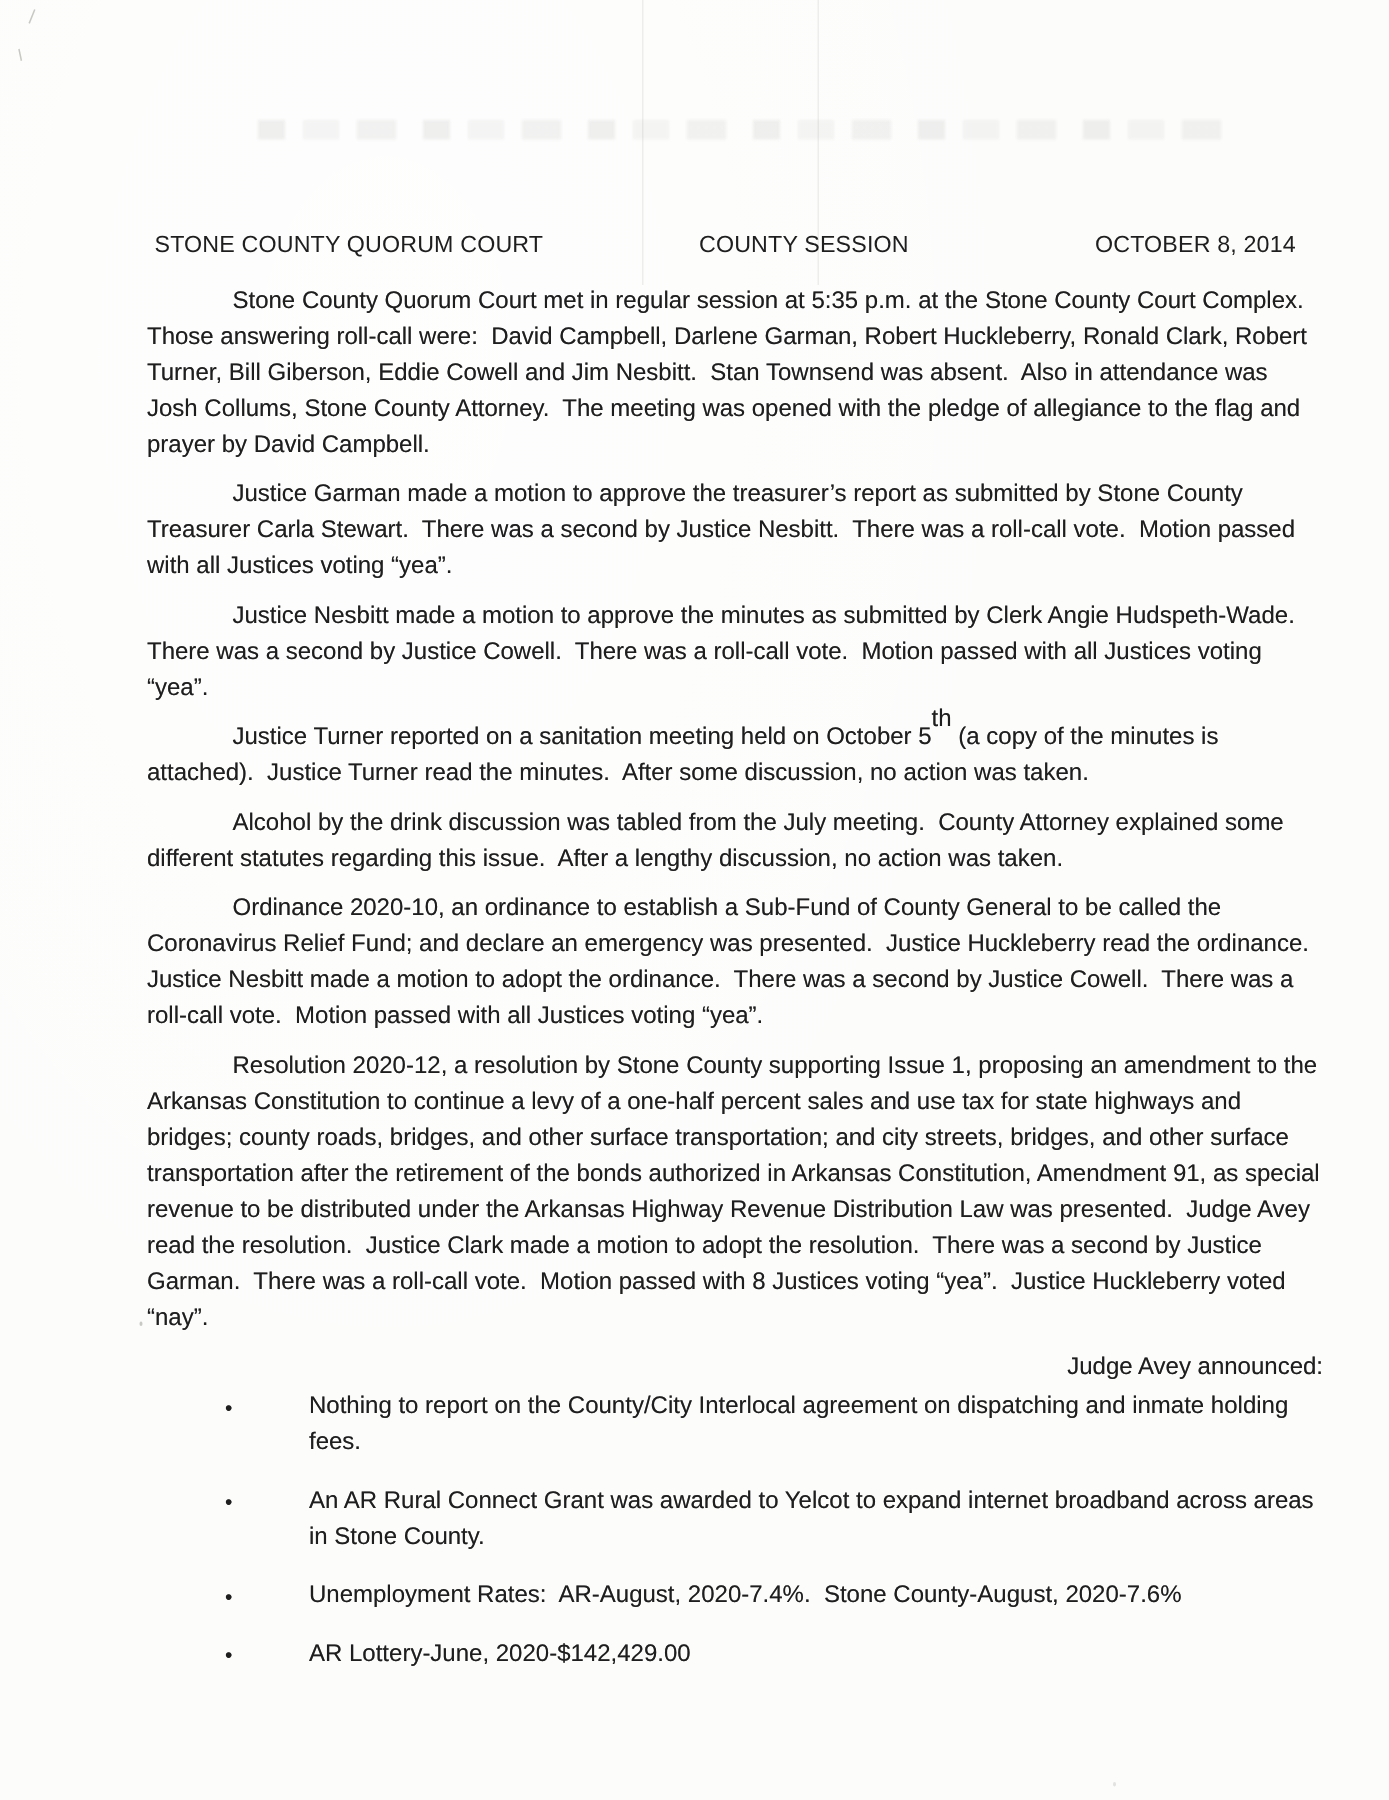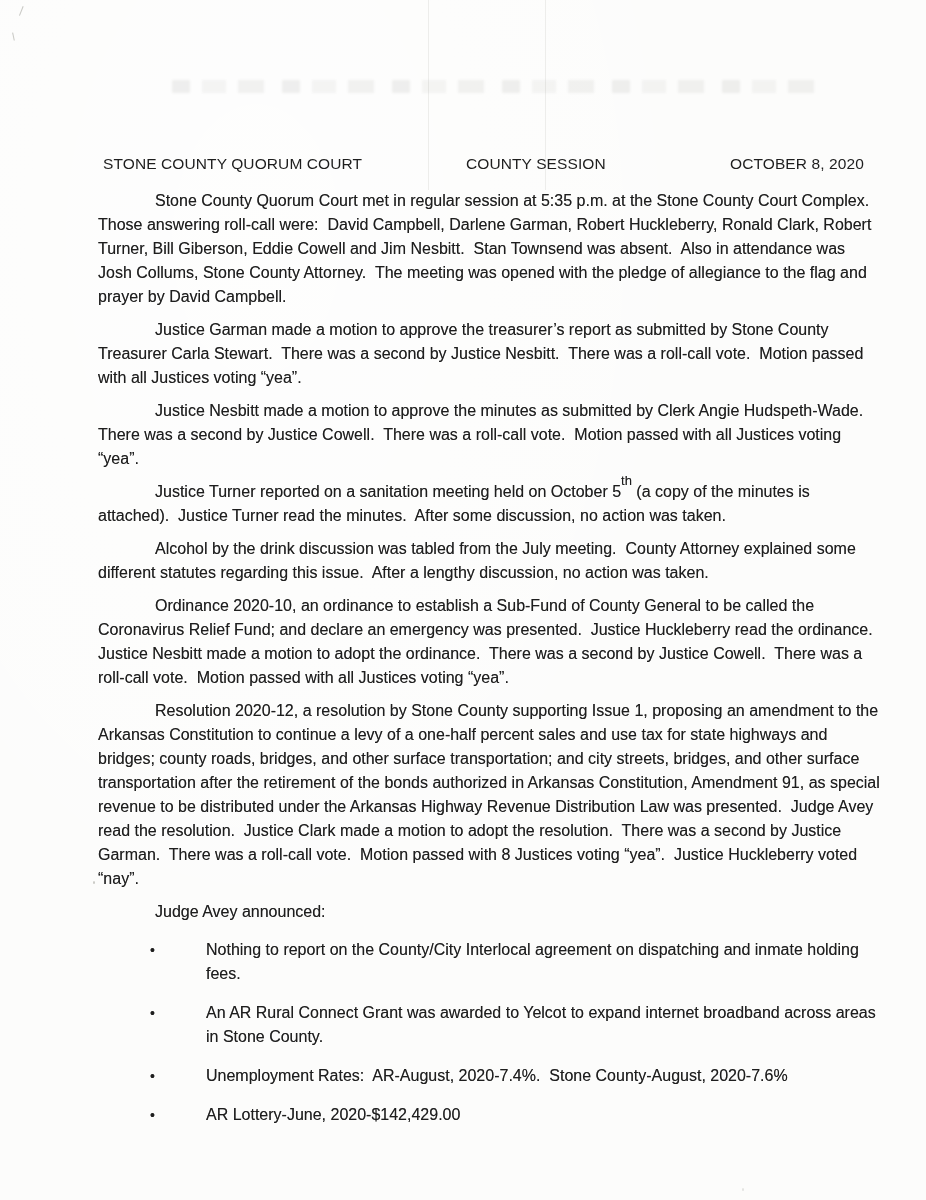--- a/index.html
+++ b/index.html
@@ -85,23 +85,23 @@
   .hdr-date    { left: 632px; }
 
   p.para {
     margin: 0 0 9px 0;
     font-size: 16px;
     line-height: 24px;
     text-indent: 57px;
     white-space: pre-wrap;
     text-shadow: 0 0 0.3px rgba(30,30,30,0.55);
   }
-  p.para.announce { margin-bottom: 14px; margin-top: 5px; }
+  p.para.announce { margin-bottom: 2px; margin-top: 5px; text-align: right; }
   sup.ord {
-    font-size: 13px;
+    font-size: 16px;
     line-height: 0;
     position: relative;
     top: -6px;
   }
   .bullet-item {
     position: relative;
     padding-left: 108px;
     margin: 0 0 15px 0;
     font-size: 16px;
     line-height: 24px;
@@ -126,21 +126,21 @@
   <div class="vline v2"></div>
   <div class="ghost-strip"></div>
   <span class="speck s1"></span>
   <span class="speck s2"></span>
 
   <div class="content">
 
     <div class="doc-header">
       <span class="hdr-title">STONE COUNTY QUORUM COURT</span>
       <span class="hdr-session">COUNTY SESSION</span>
-      <span class="hdr-date">OCTOBER 8, 2020</span>
+      <span class="hdr-date">OCTOBER 8, 2014</span>
     </div>
 
     <p class="para">Stone County Quorum Court met in regular session at 5:35 p.m. at the Stone County Court Complex.  Those answering roll-call were:  David Campbell, Darlene Garman, Robert Huckleberry, Ronald Clark, Robert Turner, Bill Giberson, Eddie Cowell and Jim Nesbitt.  Stan Townsend was absent.  Also in attendance was Josh Collums, Stone County Attorney.  The meeting was opened with the pledge of allegiance to the flag and prayer by David Campbell.</p>
 
     <p class="para">Justice Garman made a motion to approve the treasurer’s report as submitted by Stone County Treasurer Carla Stewart.  There was a second by Justice Nesbitt.  There was a roll-call vote.  Motion passed with all Justices voting “yea”.</p>
 
     <p class="para">Justice Nesbitt made a motion to approve the minutes as submitted by Clerk Angie Hudspeth-Wade.  There was a second by Justice Cowell.  There was a roll-call vote.  Motion passed with all Justices voting “yea”.</p>
 
     <p class="para"><span>Justice Turner reported on a sanitation meeting held on October 5</span><sup class="ord">th</sup><span> (a copy of the minutes is attached).  Justice Turner read the minutes.  After some discussion, no action was taken.</span></p>
 

